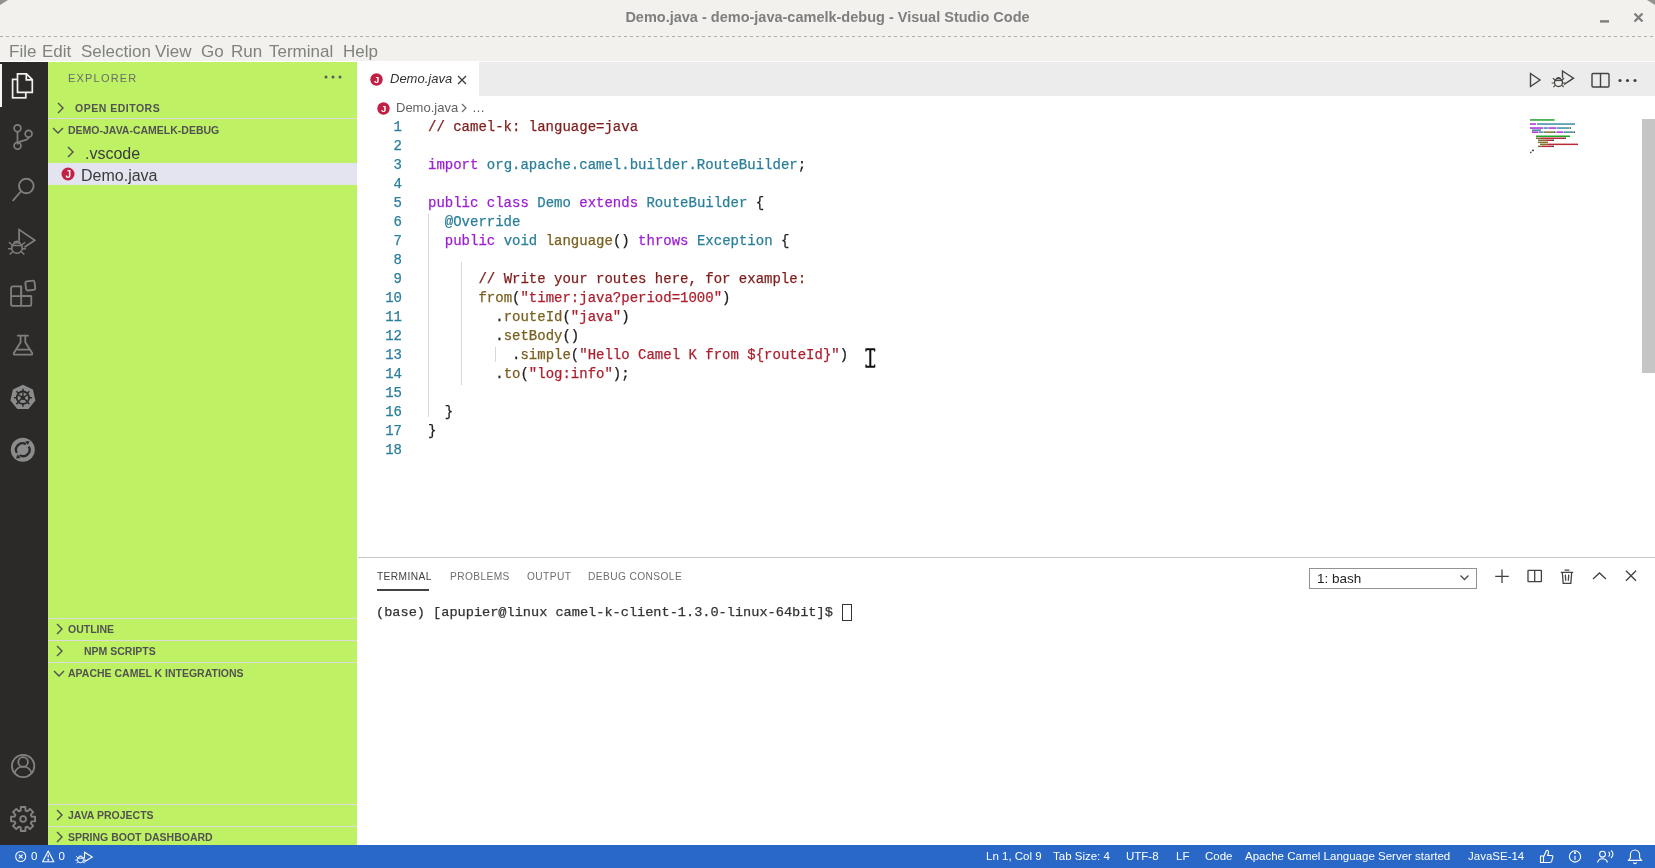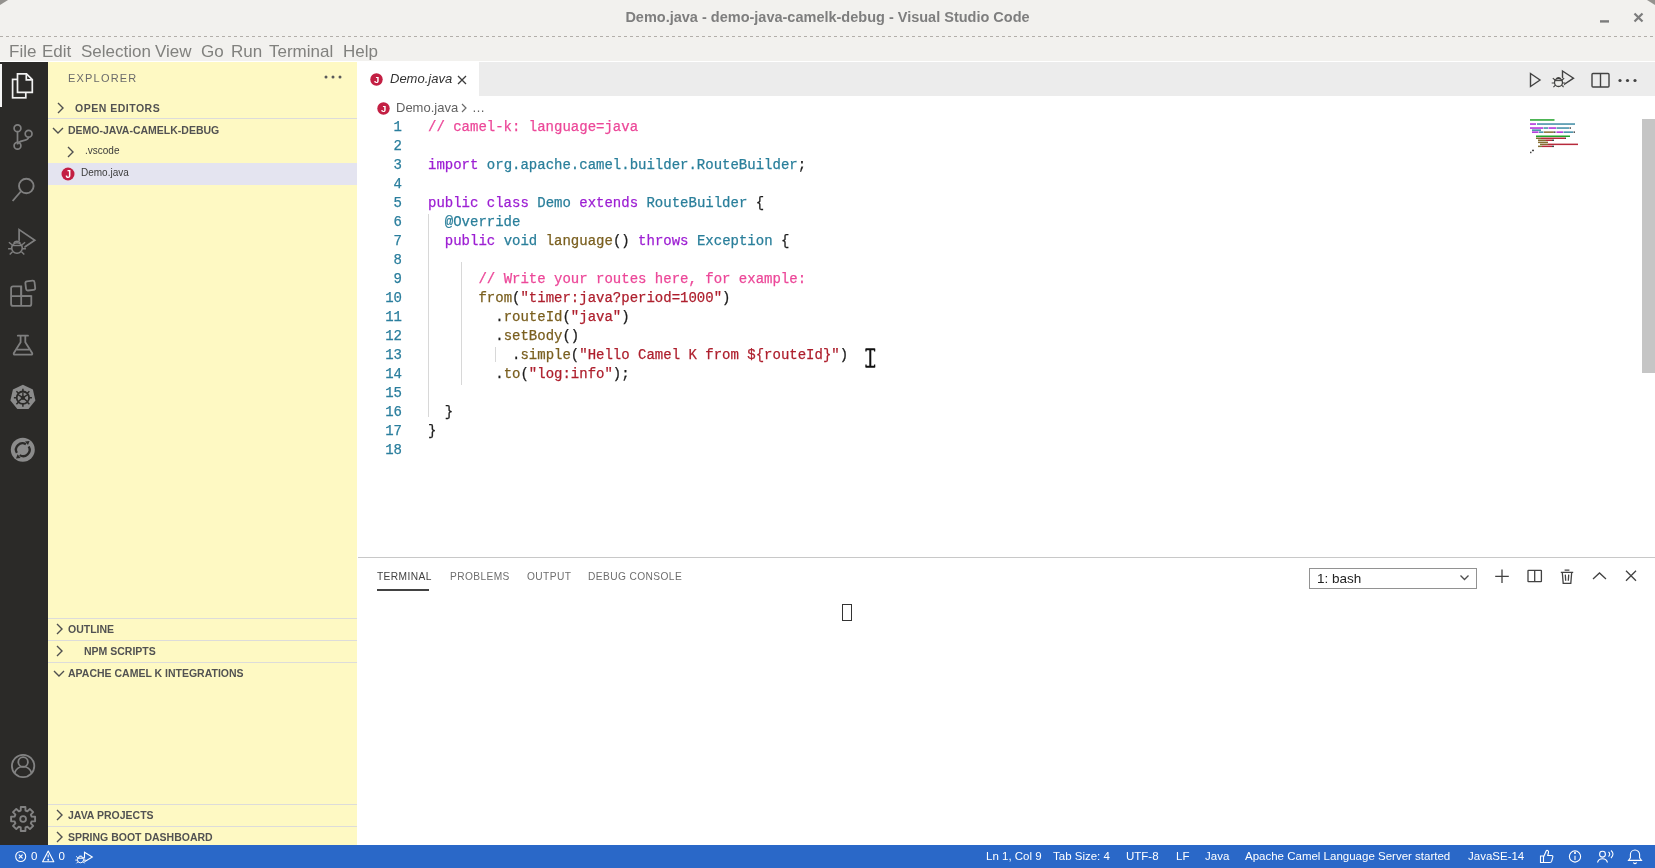--- a/index.html
+++ b/index.html
@@ -12,46 +12,46 @@
   #titledash { left:0; top:36px; width:1655px; height:1px;
     background:repeating-linear-gradient(90deg,#b3afaa 0 3px,#f2f1ee 3px 6px); }
   #titletext { left:0; top:9px; width:1655px; text-align:center; font-size:14.5px;
     font-weight:bold; color:#7e7e7e; }
   #menubar { left:0; top:37px; width:1655px; height:24px; background:#f2f1ee; }
   .menuitem { position:absolute; top:5px; font-size:17px; color:#81817e; }
   
   #actbar { left:0; top:62px; width:48px; height:783px; background:#2b2a28; }
   #actborder { left:0; top:64px; width:2px; height:43px; background:#f5f5f5; }
   
-  #sidebar { left:48px; top:62px; width:309px; height:783px; background:#fef9c3; }
+  #sidebar { left:48px; top:62px; width:309px; height:783px; background:#bef264; }
   #sidebar .sep { position:absolute; left:0; width:309px; height:1px; background:#dddcda; }
   .sechead { position:absolute; left:68px; font-size:10.5px; font-weight:bold;
     color:#525252; letter-spacing:0; }
   .chev { position:absolute; width:16px; height:16px; }
   #explorer-title { left:20px; top:10px; font-size:11px; color:#6b6b6b; letter-spacing:1.2px; }
-  .rowtext { position:absolute; font-size:10px; color:#3b3b3b; }
+  .rowtext { position:absolute; font-size:16px; color:#3b3b3b; }
   #selrow { position:absolute; left:0; top:101px; width:309px; height:22px; background:#e4e4f0; }
   
   #tabbar { left:358px; top:62px; width:1297px; height:34px; background:#ececec; }
   #tab1 { left:357px; top:61px; width:122px; height:35px; background:#fff; }
   #tabtext { left:390px; top:71px; font-size:13px; font-style:italic; color:#333; }
   #breadcrumb { left:358px; top:96px; width:1297px; height:22px; background:#fff; }
   #editor { left:358px; top:118px; width:1297px; height:439px; background:#fff; }
   .guide { position:absolute; width:1px; background:#d8d8d8; }
   #lnums { position:absolute; left:0; top:0; width:44px; text-align:right; white-space:pre;
     font-family:"Liberation Mono", monospace; font-size:14px; line-height:19px; color:#2a7e9d; }
   #code { position:absolute; left:70px; top:0;
     font-family:"Liberation Mono", monospace; font-size:14px; line-height:19px; color:#1e1e1e;
     white-space:pre; }
   #code, #lnums, #term { -webkit-text-stroke:0.25px currentColor; }
   .kw { color:#9d1fd3; }  
   .ty { color:#2a7f9b; }  
   .fn { color:#7a5f1f; }  
   .st { color:#ae1f2d; }  
-  .cm { color:#ec4899; }  
+  .cm { color:#7f1d1d; }  
   
   #panel { left:358px; top:557px; width:1297px; height:288px; background:#fff;
     border-top:1px solid #c8c8c8; }
   .ptab { position:absolute; top:12.5px; font-size:10.2px; letter-spacing:0.4px; color:#6e6e6e; }
   #term { position:absolute; left:18px; top:47px; font-family:"Liberation Mono", monospace;
     font-size:13.6px; color:#333; }
   
   #status { left:0; top:845px; width:1655px; height:23px; background:#2a68c8; color:#fff; }
   .stx { position:absolute; top:850px; font-size:11.5px; color:#fff; }
 </style>
@@ -346,20 +346,21 @@
     </g>
     <path d="M4 5 v1.6 M12.6 5 v1.6 M4 19.4 v1.6 M12.6 19.4 v1.6" stroke="#101010" stroke-width="1.3"></path>
   </svg>
 
   <div class="abs" id="panel">
     <div class="ptab" style="left:19px;color:#424242">TERMINAL</div>
     <div class="abs" style="left:19px;top:31px;width:52px;height:1.5px;background:#424242"></div>
     <div class="ptab" style="left:92px">PROBLEMS</div>
     <div class="ptab" style="left:169px">OUTPUT</div>
     <div class="ptab" style="left:230px">DEBUG CONSOLE</div>
+    <div id="term">(base) [apupier@linux camel-k-client-1.3.0-linux-64bit]$&nbsp;</div>
     <div class="abs" style="left:484px;top:46px;width:10px;height:17px;border:1px solid #333"></div>
 
     <div class="abs" style="left:950.5px;top:9.5px;width:168px;height:21px;background:#fff;border:1px solid #929292"></div>
     <div class="abs" style="left:959px;top:12.5px;font-size:13.5px;color:#222">1: bash</div>
     <svg class="abs" style="left:1100px;top:15px" width="13" height="10" viewBox="0 0 13 10">
       <polyline points="2.5,2.5 6.5,6.5 10.5,2.5" stroke="#4d4d4d" stroke-width="1.3" fill="none"></polyline>
     </svg>
 
     <svg class="abs" style="left:1133.5px;top:6.3px" width="160" height="25" viewBox="0 0 160 25">
       <g stroke="#424242" stroke-width="1.3" fill="none">
@@ -404,16 +405,16 @@
       <path d="M1635 5 a4.6 4.6 0 0 1 4.6 4.6 v3.2 l1.9 2.6 h-13 l1.9 -2.6 v-3.2 a4.6 4.6 0 0 1 4.6 -4.6 z"></path>
       <path d="M1633.4 17.5 a1.7 1.7 0 0 0 3.2 0"></path>
     </g>
   </svg>
   <div class="stx" style="left:31px">0</div>
   <div class="stx" style="left:58.5px">0</div>
   <div class="stx" style="left:986px">Ln 1, Col 9</div>
   <div class="stx" style="left:1053px">Tab Size: 4</div>
   <div class="stx" style="left:1126px">UTF-8</div>
   <div class="stx" style="left:1176px">LF</div>
-  <div class="stx" style="left:1205px">Java</div>
+  <div class="stx" style="left:1205px">Code</div>
   <div class="stx" style="left:1245px">Apache Camel Language Server started</div>
   <div class="stx" style="left:1468px">JavaSE-14</div>
 </div>
 
 </body></html>

